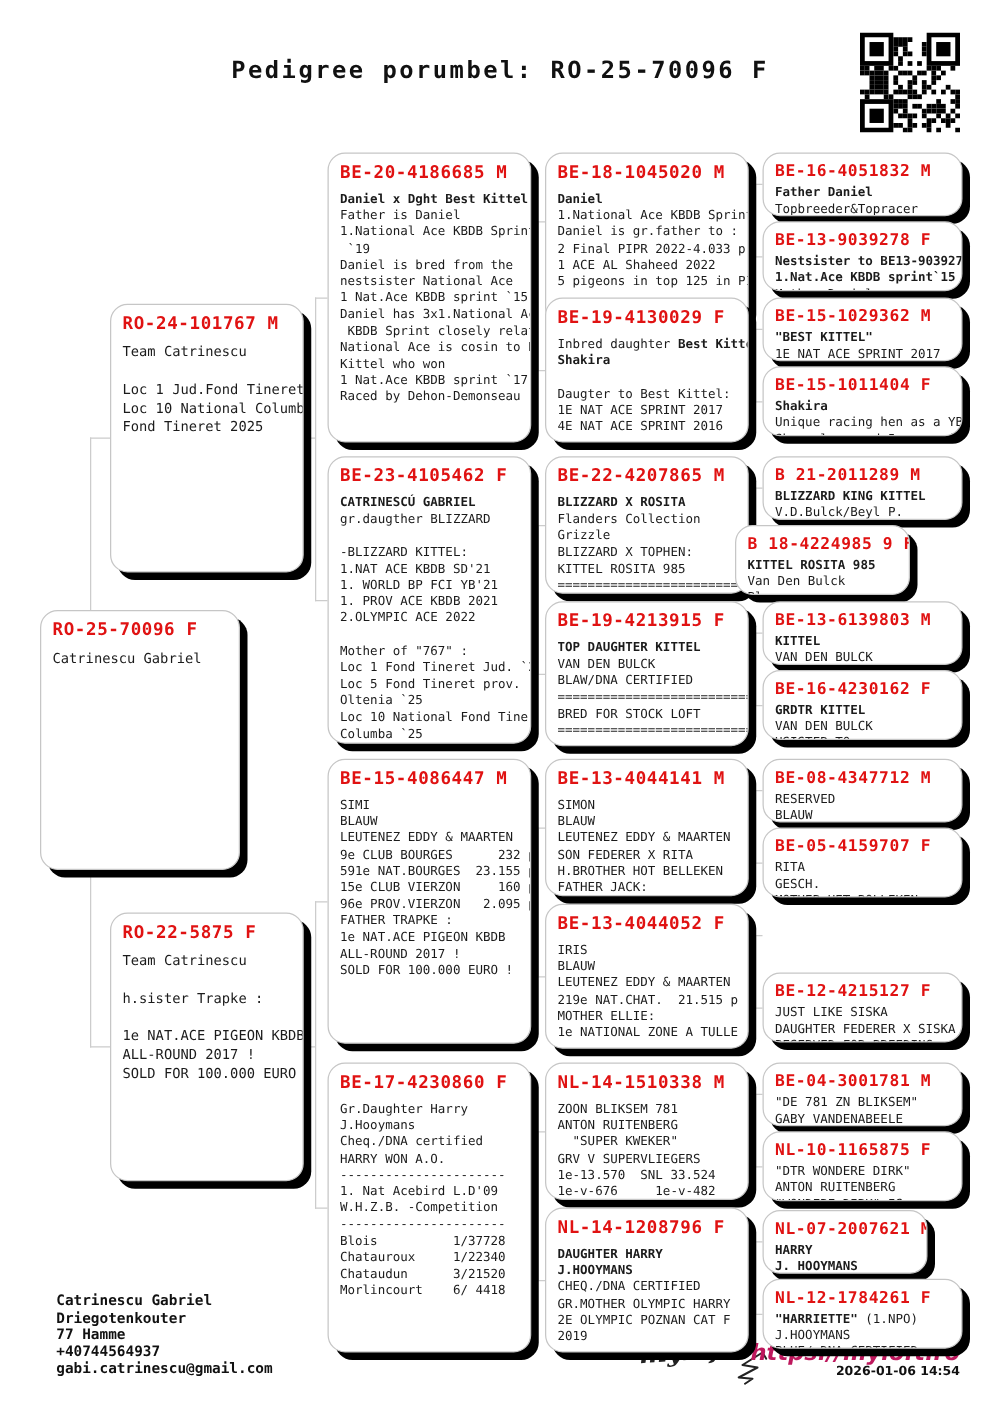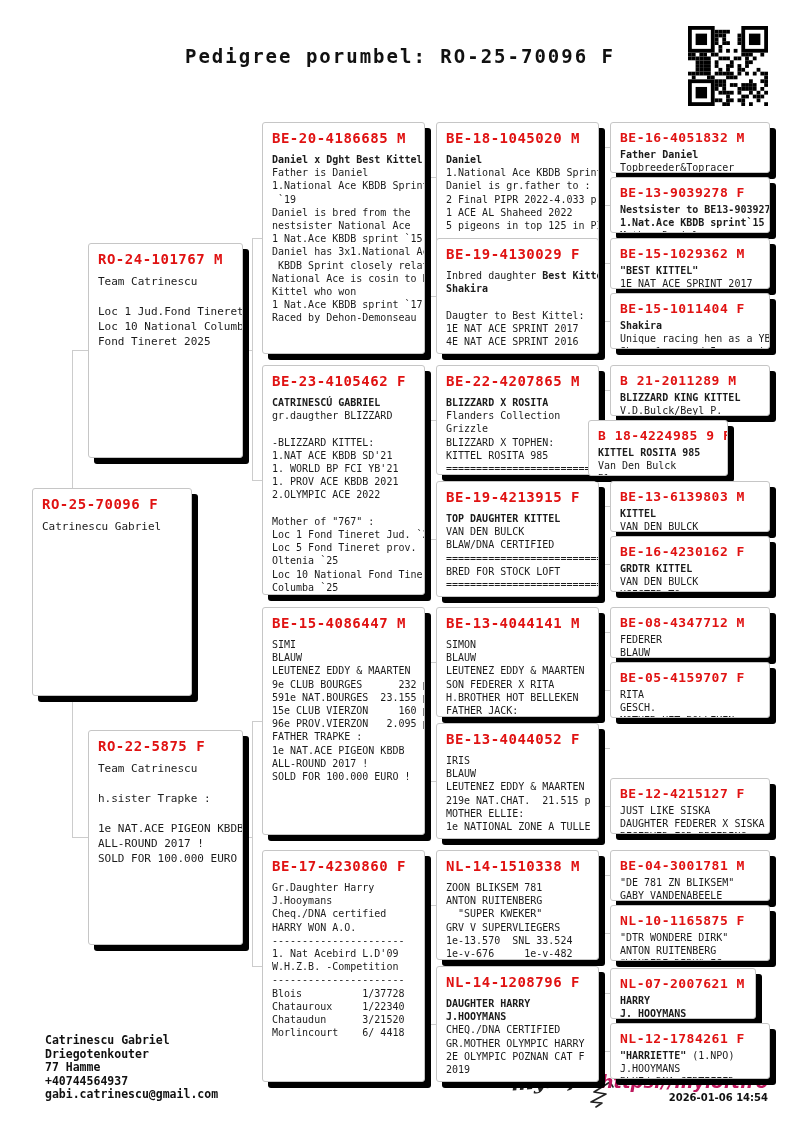--- a/index.html
+++ b/index.html
@@ -2,21 +2,21 @@
 <html><head>
 <meta charset="utf-8">
 <style>
   html,body{margin:0;padding:0;background:#fff;}
   .page{position:relative;width:800px;height:1131px;background:#ffffff;overflow:hidden;
         font-family:"DejaVu Sans Mono","Liberation Mono",monospace;}
   .title{position:absolute;left:0;top:20px;width:800px;text-align:center;
          font-size:19px;font-weight:bold;letter-spacing:2px;color:#111;margin-top:25px;}
   .qr{position:absolute;left:688px;top:26px;width:80px;height:80px;}
   
-  .box{position:absolute;background:#fff;border:1px solid #c6c6c6;border-radius:3px;
+  .box{position:absolute;background:#fff;border:1px solid #c6c6c6;border-radius:14px;
        box-shadow:6px 6px 0 #000;padding:7px 9px;overflow:hidden;z-index:2;box-sizing:border-box;}
   .ring{color:#e01212;font-weight:bold;font-size:14px;letter-spacing:0.5px;
         white-space:nowrap;margin-bottom:7px;}
   .col4 .ring{font-size:13px;margin-bottom:3px;}
   .line{font-size:10.5px;line-height:13.8px;white-space:pre;color:#1b1b1b;}
   .col2 .line,.col3 .line{font-size:10px;line-height:13.2px;}
   .col4 .line{font-size:10px;line-height:13px;}
   .col1 .line{font-size:11px;line-height:15px;}
   .line .b{font-weight:bold;}
   
@@ -440,21 +440,21 @@
     <div class="ring">BE-16-4230162 F</div>
     <div>
         <div class="line"><span class="b">GRDTR KITTEL</span></div>
         <div class="line"><span>VAN DEN BULCK</span></div>
         <div class="line"><span>HSISTER TO:</span></div>
       </div>
   </div>
   <div class="box col4" style="left:610px;top:607px;width:160px;height:51px">
     <div class="ring">BE-08-4347712 M</div>
     <div>
-        <div class="line"><span>FEDERER</span></div>
+        <div class="line"><span>RESERVED</span></div>
         <div class="line"><span>BLAUW</span></div>
       </div>
   </div>
   <div class="box col4" style="left:610px;top:662px;width:160px;height:56px">
     <div class="ring">BE-05-4159707 F</div>
     <div>
         <div class="line"><span>RITA</span></div>
         <div class="line"><span>GESCH.</span></div>
         <div class="line"><span>MOTHER HET BOLLEKEN</span></div>
       </div>
@@ -475,21 +475,21 @@
       </div>
   </div>
   <div class="box col4" style="left:610px;top:905px;width:160px;height:56px">
     <div class="ring">NL-10-1165875 F</div>
     <div>
         <div class="line"><span>"DTR WONDERE DIRK"</span></div>
         <div class="line"><span>ANTON RUITENBERG</span></div>
         <div class="line"><span>"WONDERE DIRK" IS</span></div>
       </div>
   </div>
-  <div class="box col4" style="left:610px;top:968px;width:146px;height:51px">
+  <div class="box col4" style="left:610px;top:968px;width:132px;height:51px">
     <div class="ring">NL-07-2007621 M</div>
     <div>
         <div class="line"><span class="b">HARRY</span></div>
         <div class="line"><span class="b">J. HOOYMANS</span></div>
       </div>
   </div>
   <div class="box col4" style="left:610px;top:1023px;width:160px;height:56px">
     <div class="ring">NL-12-1784261 F</div>
     <div>
         <div class="line"><span class="b">"HARRIETTE"</span><span> (1.NPO)</span></div>

